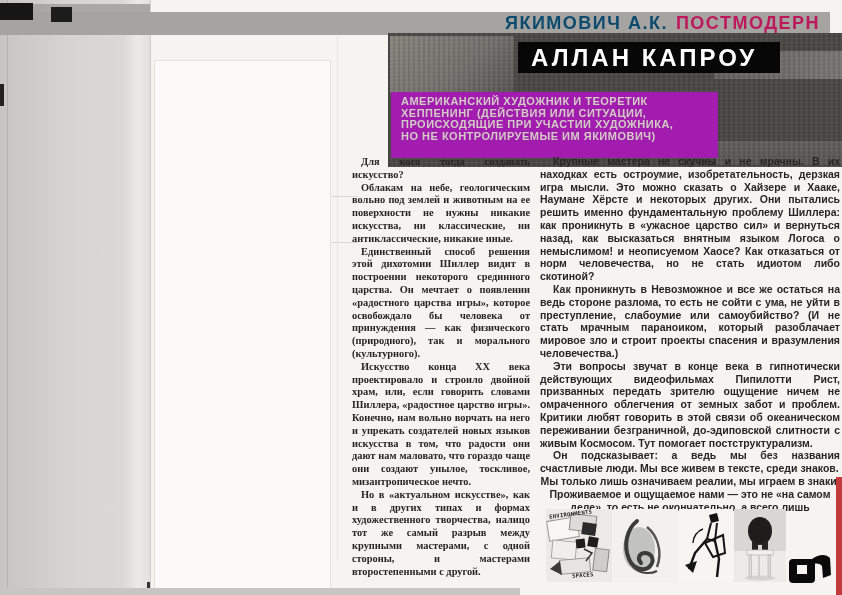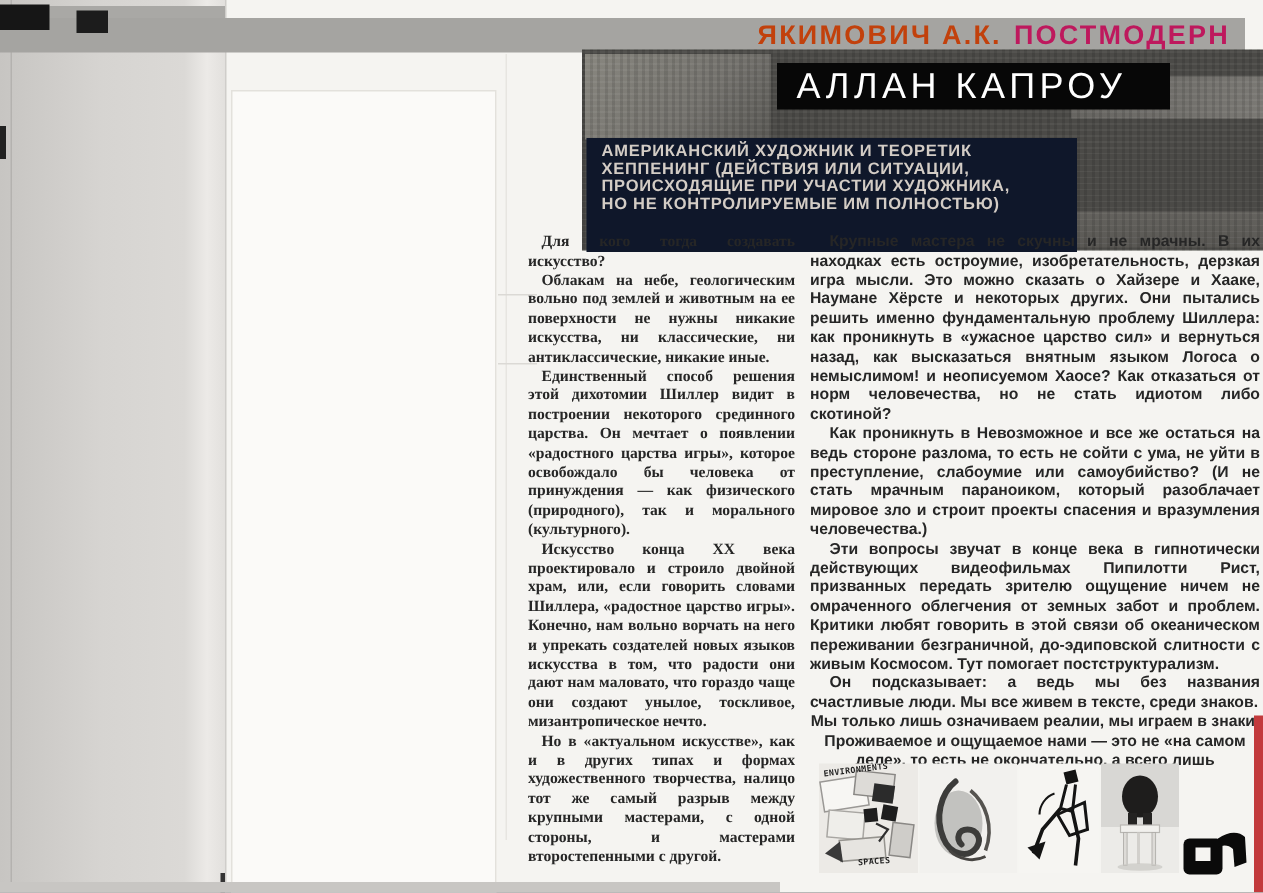--- a/index.html
+++ b/index.html
@@ -15,41 +15,41 @@
   
   .top-band{position:absolute;left:0;top:12px;width:830px;height:23px;background:#a5a4a1;}
   .top-band-ext{position:absolute;left:0;top:4px;width:150px;height:10px;background:#a9a8a5;}
   .black-mark-a{position:absolute;left:0;top:3px;width:33px;height:17px;background:#161616;}
   .black-mark-b{position:absolute;left:51px;top:7px;width:21px;height:15px;background:#1c1c1c;}
   .black-mark-c{position:absolute;left:0;top:84px;width:4px;height:22px;background:#222;}
   .black-mark-d{position:absolute;left:147px;top:582px;width:3px;height:13px;background:#343434;}
   .banner{position:absolute;left:480px;top:12px;width:350px;height:23px;display:flex;
     align-items:center;justify-content:flex-end;padding-right:10px;box-sizing:border-box;
     font-size:18px;font-weight:bold;letter-spacing:1.5px;white-space:nowrap;}
-  .banner .author{color:#c2410c;margin-right:8px;}
+  .banner .author{color:#0c4a6e;margin-right:8px;}
   .banner .book{color:#be185d;}
 
   
   .dark-block{position:absolute;left:388px;top:33px;width:454px;height:134px;background:#4b4a47;}
   .dark-noise{position:absolute;inset:0;
     background:
       repeating-linear-gradient(90deg,rgba(0,0,0,.10) 0 2px,rgba(255,255,255,0) 2px 5px),
       repeating-linear-gradient(0deg,rgba(255,255,255,.05) 0 1px,rgba(0,0,0,0) 1px 4px);}
   .dark-light-tl{position:absolute;left:2px;top:3px;width:124px;height:57px;
     background:linear-gradient(135deg,#939189 0%,#7b7974 60%,#5c5b57 100%);opacity:.85;}
   .dark-light-tr{position:absolute;right:0;top:18px;width:128px;height:28px;
     background:linear-gradient(90deg,#6f6d69,#8a8883);opacity:.75;}
   .dark-band-bottom{position:absolute;right:0;bottom:2px;width:126px;height:24px;
     background:linear-gradient(0deg,#5f5d59,#6f6d68);opacity:.7;}
 
   .kaprow-box{position:absolute;left:518px;top:42px;width:262px;height:31px;background:#070707;
-    color:#ffffff;font-size:24px;font-weight:normal;letter-spacing:3px;
+    color:#ffffff;font-size:24px;font-weight:bold;letter-spacing:3px;
     display:flex;align-items:center;padding-left:13px;box-sizing:border-box;white-space:nowrap;}
 
-  .lead-box{position:absolute;left:391px;top:92px;width:327px;height:76px;background:#0f172a;
+  .lead-box{position:absolute;left:391px;top:92px;width:327px;height:66px;background:#a21caf;
     color:#d3ccc5;font-size:11px;font-weight:bold;letter-spacing:.5px;line-height:11.6px;
     padding:4px 0 0 10px;box-sizing:border-box;white-space:nowrap;}
 
   
   .white-box{position:absolute;left:154px;top:60px;width:177px;height:535px;
     background:#fbfaf8;border:1px solid #e3e1dc;box-sizing:border-box;}
   .guide-v{position:absolute;left:337px;top:36px;width:1px;height:524px;background:#e7e5e1;}
   .guide-h1{position:absolute;left:332px;top:196px;width:26px;height:1px;background:#dbd9d5;}
   .guide-h2{position:absolute;left:332px;top:242px;width:26px;height:1px;background:#dbd9d5;}
 
@@ -106,21 +106,21 @@
   </div>
 
   <div class="kaprow-box">
     <span>АЛЛАН КАПРОУ</span>
   </div>
 
   <div class="lead-box">
     <div>АМЕРИКАНСКИЙ ХУДОЖНИК И ТЕОРЕТИК</div>
     <div>ХЕППЕНИНГ (ДЕЙСТВИЯ ИЛИ СИТУАЦИИ,</div>
     <div>ПРОИСХОДЯЩИЕ ПРИ УЧАСТИИ ХУДОЖНИКА,</div>
-    <div>НО НЕ КОНТРОЛИРУЕМЫЕ ИМ ПОЛНОСТЬЮ)</div>
+    <div>НО НЕ КОНТРОЛИРУЕМЫЕ ИМ ЯКИМОВИЧ)</div>
   </div>
 
   <div class="white-box"></div>
   <div class="guide-v"></div>
   <div class="guide-h1"></div>
   <div class="guide-h2"></div>
 
   <div class="left-col">
     <p>Для кого тогда создавать искусство?</p>
     <p>Облакам на небе, геологическим вольно под землей и животным на ее поверхности не нужны никакие искусства, ни классические, ни антиклассические, никакие иные.</p>

